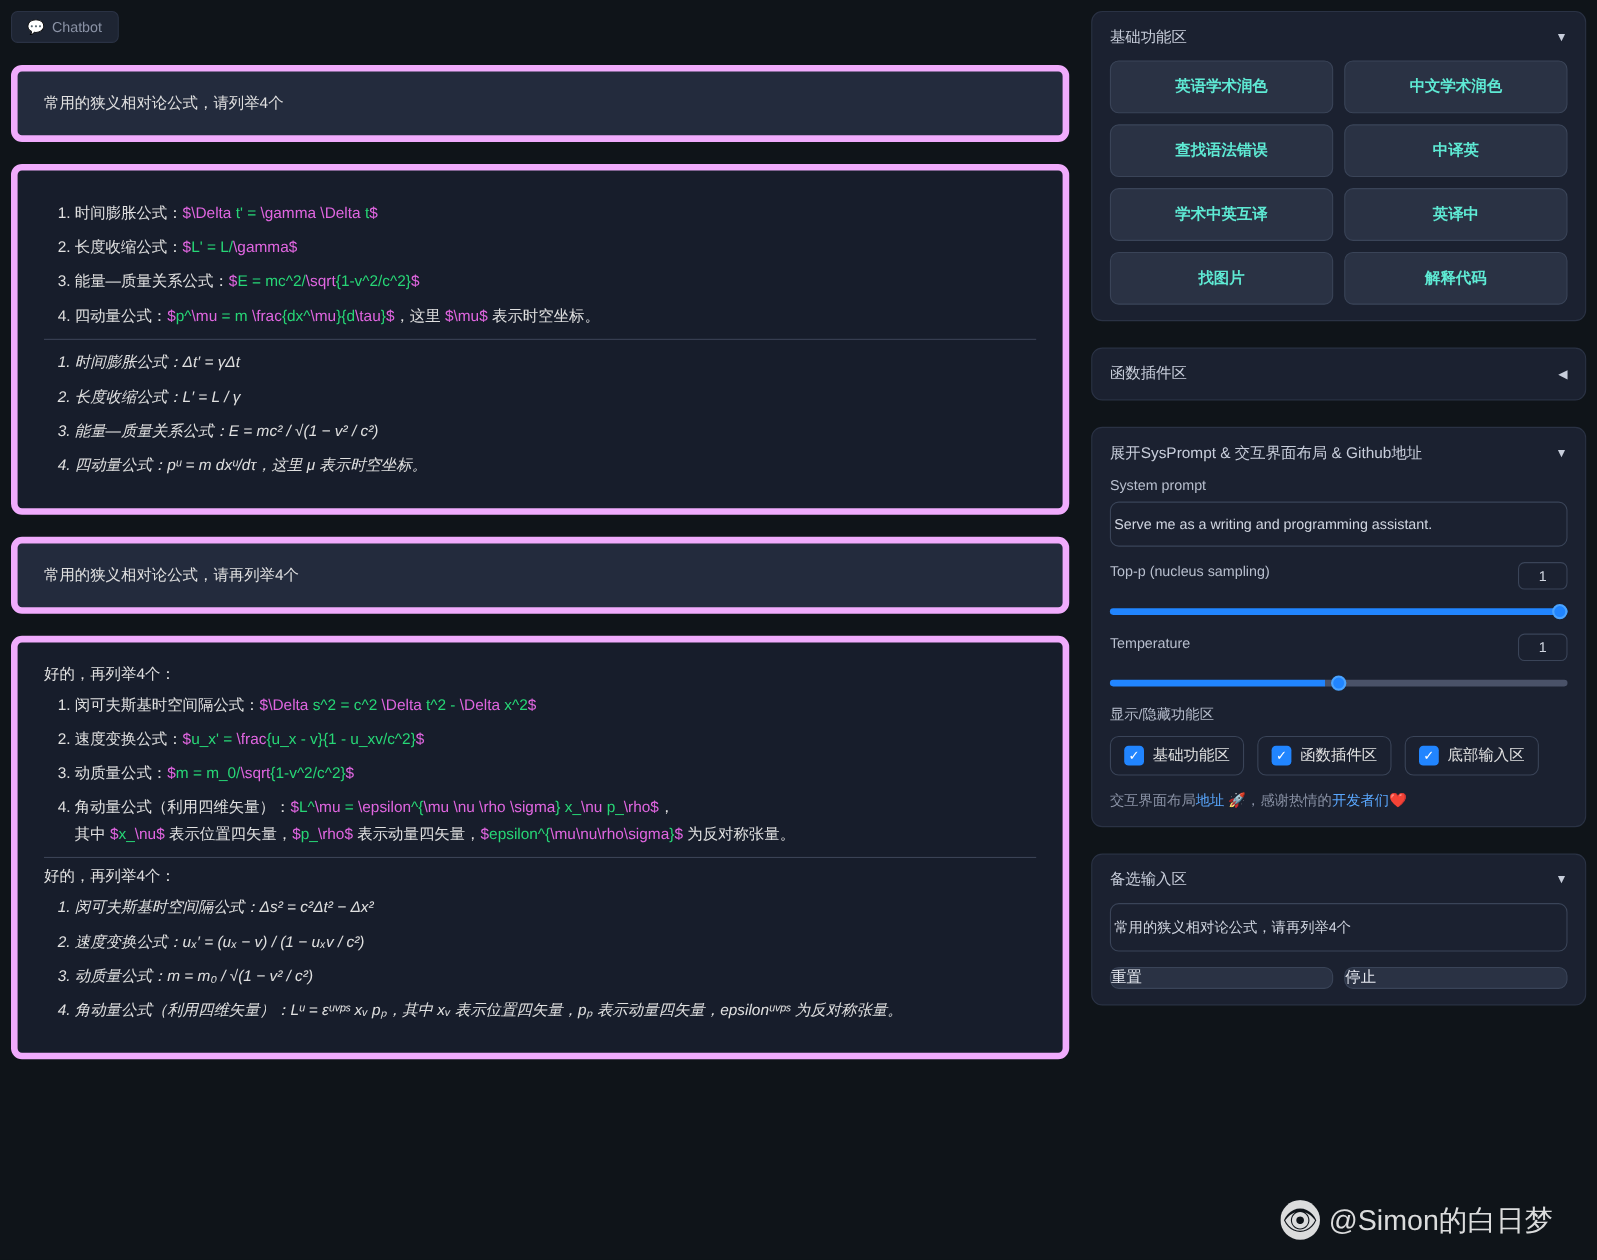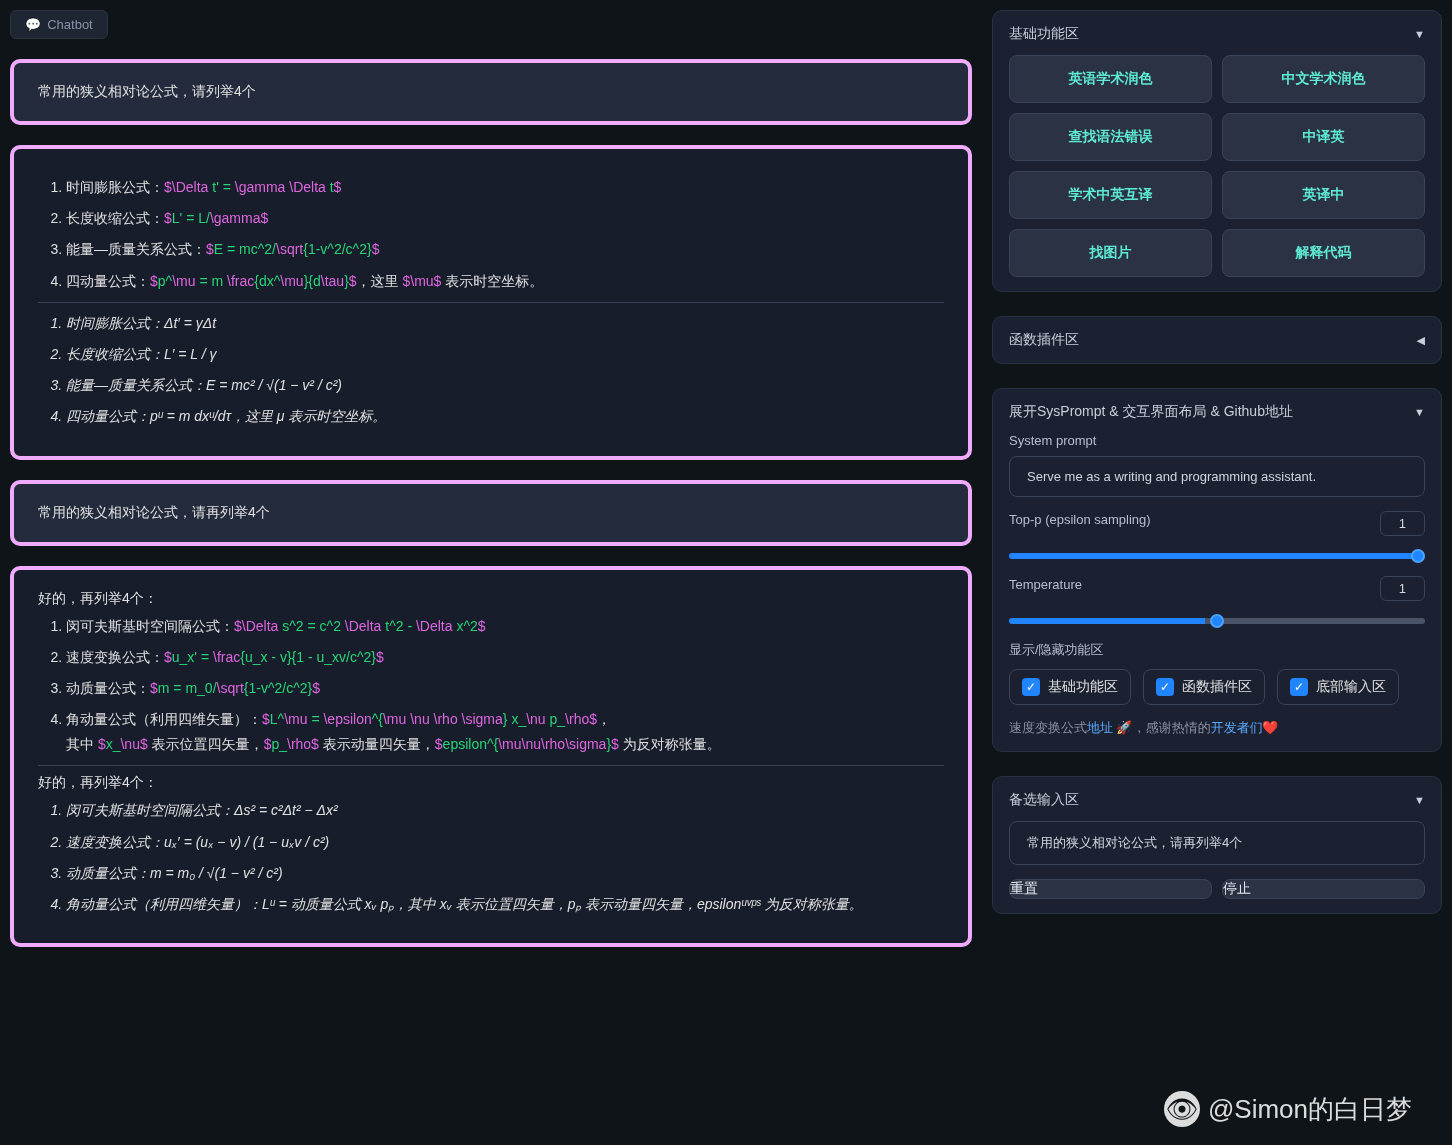--- a/index.html
+++ b/index.html
@@ -37,21 +37,21 @@
   border: 1px solid #2a3244;
   border-radius: 6px;
   color: #8a92a5;
   font-size: 13px;
   display: flex;
   align-items: center;
   gap: 6px;
 }
 .chat-msg {
   background: #1b2130;
-  border: 4px solid #f0abfc;
+  border: 6px solid #f0abfc;
   border-radius: 10px;
   padding: 20px 24px;
   margin: 6px 0;
 }
 .chat-msg.user {
   background: #232b3d;
 }
 .chat-msg.bot {
   background: #171d2b;
 }
@@ -90,21 +90,21 @@
   color: #5eead4;
   font-weight: 600;
   cursor: pointer;
 }
 .label-sm { color: #b8bfce; font-size: 13px; margin-bottom: 8px; display: block; }
 .textarea-box, .input-box {
   width: 100%;
   background: #1b2130;
   border: 1px solid #3a4458;
   border-radius: 8px;
-  padding: 12px 17px;
+  padding: 12px 3px;
   color: #d0d5e0;
   font-size: 13px;
 }
 .slider-row { margin: 14px 0; }
 .slider-head {
   display: flex;
   justify-content: space-between;
   align-items: center;
   margin-bottom: 10px;
 }
@@ -240,21 +240,21 @@
       <li><span>速度变换公式：</span><span class="latex-code"><span class="latex-cmd">$</span>u_x' = <span class="latex-cmd">\frac</span>{u_x - v}{1 - u_xv/c^2}<span class="latex-cmd">$</span></span></li>
       <li><span>动质量公式：</span><span class="latex-code"><span class="latex-cmd">$</span>m = m_0/<span class="latex-cmd">\sqrt</span>{1-v^2/c^2}<span class="latex-cmd">$</span></span></li>
       <li><span>角动量公式（利用四维矢量）：</span><span class="latex-code"><span class="latex-cmd">$</span>L^<span class="latex-cmd">\mu</span> = <span class="latex-cmd">\epsilon</span>^{<span class="latex-cmd">\mu \nu \rho \sigma</span>} x_<span class="latex-cmd">\nu</span> p_<span class="latex-cmd">\rho$</span></span>，<br>其中 <span class="latex-code"><span class="latex-cmd">$</span>x_<span class="latex-cmd">\nu$</span></span> 表示位置四矢量，<span class="latex-code"><span class="latex-cmd">$</span>p_<span class="latex-cmd">\rho$</span></span> 表示动量四矢量，<span class="latex-code"><span class="latex-cmd">$</span>epsilon^{<span class="latex-cmd">\mu\nu\rho\sigma</span>}<span class="latex-cmd">$</span></span> 为反对称张量。</li>
     </ol>
     <hr>
     <div style="margin:6px 0;">好的，再列举4个：</div>
     <ol>
       <li class="rendered">闵可夫斯基时空间隔公式：Δs² = c²Δt² − Δx²</li>
       <li class="rendered">速度变换公式：uₓ′ = (uₓ − v) / (1 − uₓv / c²)</li>
       <li class="rendered">动质量公式：m = m₀ / √(1 − v² / c²)</li>
-      <li class="rendered">角动量公式（利用四维矢量）：Lᵘ = 动质量公式 xᵥ pₚ，其中 xᵥ 表示位置四矢量，pₚ 表示动量四矢量，epsilonᵘᵛᵖˢ 为反对称张量。</li>
+      <li class="rendered">角动量公式（利用四维矢量）：Lᵘ = εᵘᵛᵖˢ xᵥ pₚ，其中 xᵥ 表示位置四矢量，pₚ 表示动量四矢量，epsilonᵘᵛᵖˢ 为反对称张量。</li>
     </ol>
   </div>
 </div>
 
 <div class="right-panel">
 
   <div class="section">
     <div class="section-header">
       <span>基础功能区</span>
       <span class="tri">▼</span>
@@ -282,21 +282,21 @@
     <div class="section-header">
       <span>展开SysPrompt &amp; 交互界面布局 &amp; Github地址</span>
       <span class="tri">▼</span>
     </div>
     <div class="section-body">
       <span class="label-sm">System prompt</span>
       <div class="textarea-box">Serve me as a writing and programming assistant.</div>
 
       <div class="slider-row">
         <div class="slider-head">
-          <span class="label-sm">Top-p (epsilon sampling)</span>
+          <span class="label-sm">Top-p (nucleus sampling)</span>
           <span class="slider-val">1</span>
         </div>
         <input type="range" class="full" min="0" max="1" step="0.01" value="1" style="">
       </div>
 
       <div class="slider-row">
         <div class="slider-head">
           <span class="label-sm">Temperature</span>
           <span class="slider-val">1</span>
         </div>
@@ -313,21 +313,21 @@
             <span class="box">✓</span>
             <span>函数插件区</span>
           </div>
         <div class="chk">
             <span class="box">✓</span>
             <span>底部输入区</span>
           </div>
       </div>
 
       <div class="footer-text">
-        <span>速度变换公式</span><a>地址</a> <span>🚀</span><span>，感谢热情的</span><a>开发者们</a><span>❤️</span>
+        <span>交互界面布局</span><a>地址</a> <span>🚀</span><span>，感谢热情的</span><a>开发者们</a><span>❤️</span>
       </div>
     </div>
   </div>
 
   <div class="section">
     <div class="section-header">
       <span>备选输入区</span>
       <span class="tri">▼</span>
     </div>
     <div class="section-body">

